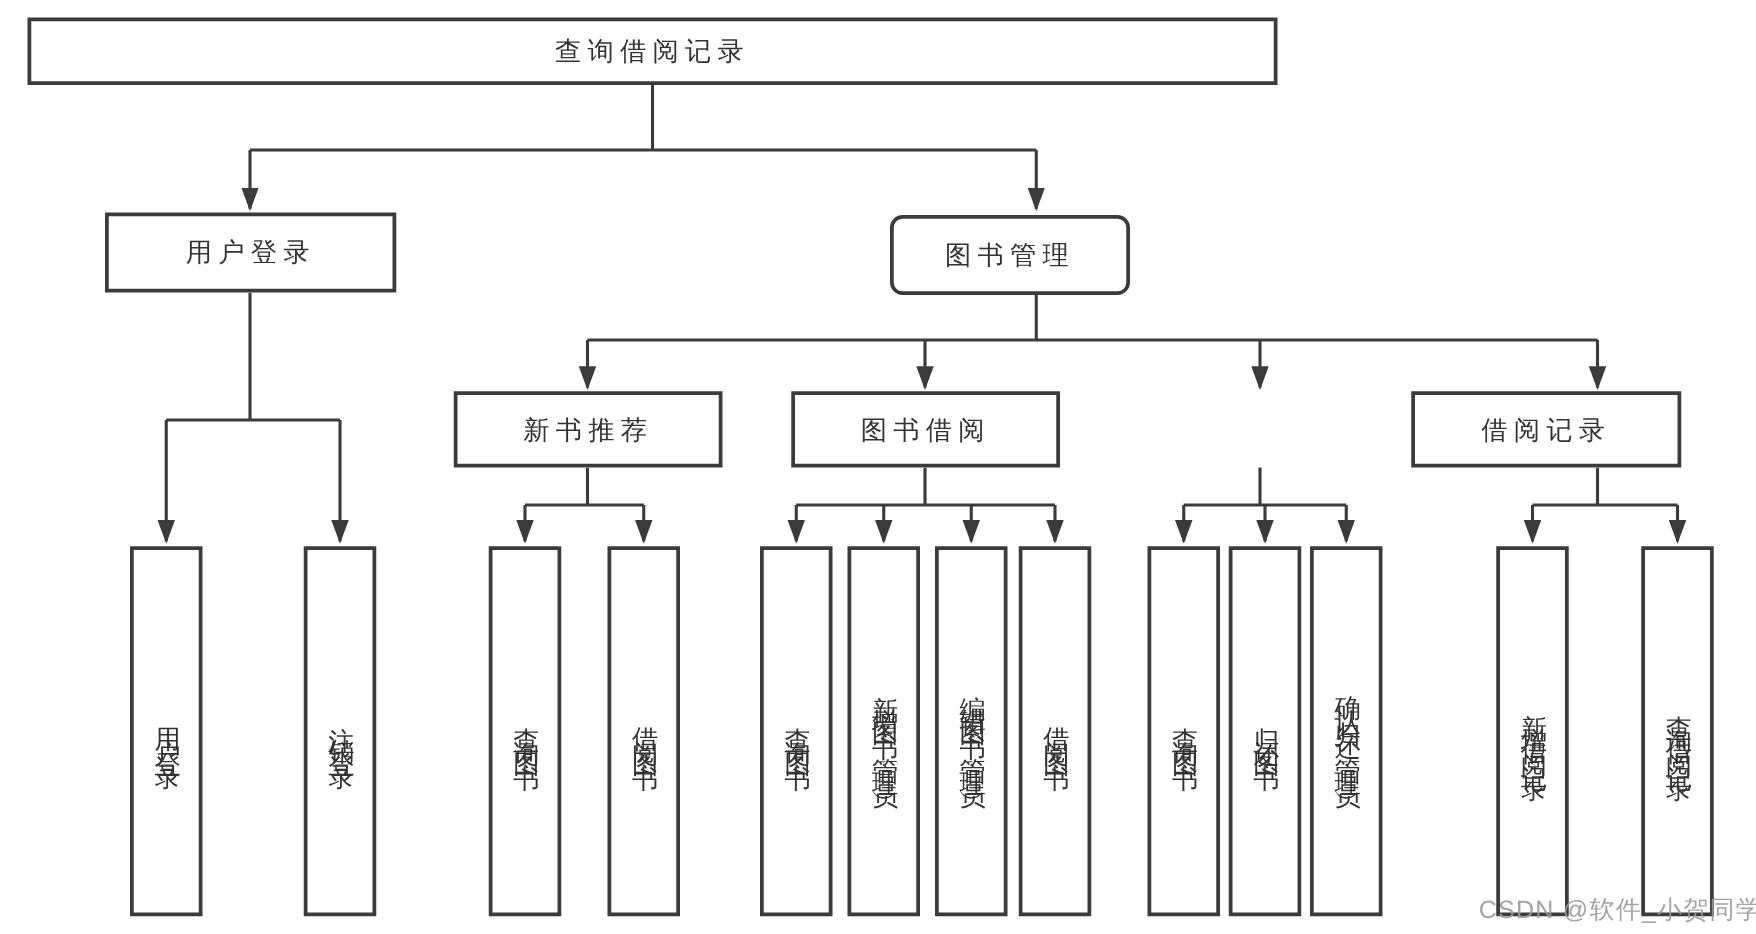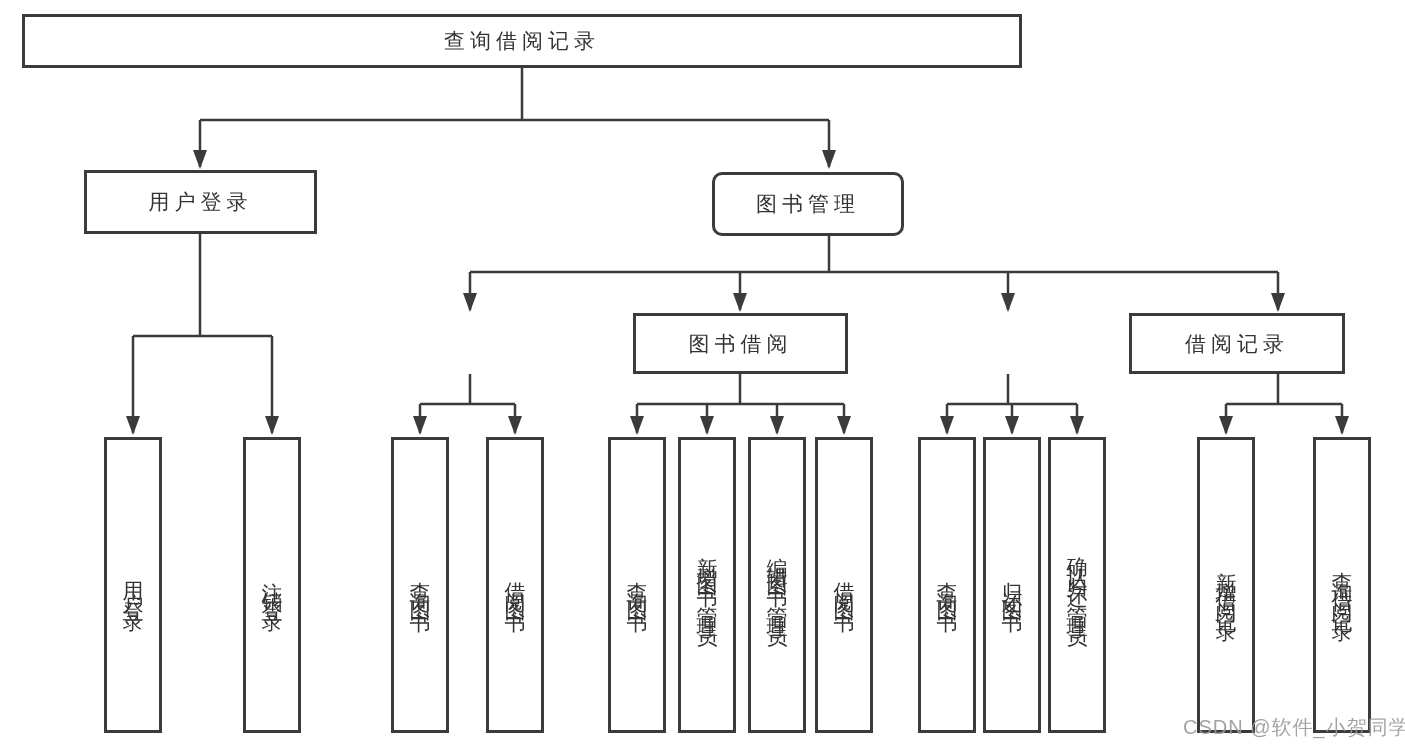--- a/index.html
+++ b/index.html
@@ -107,20 +107,23 @@
     <span class="hlabel">查询借阅记录</span>
   </div>
 
   <div class="box" style="left:84px;top:170px;width:233px;height:64px;">
     <span class="hlabel">用户登录</span>
   </div>
   <div class="box" style="left:712px;top:172px;width:192px;height:64px;border-radius:10px;">
     <span class="hlabel">图书管理</span>
   </div>
 
+  <div class="box" style="left:363px;top:313px;width:215px;height:61px;">
+    <span class="hlabel">新书推荐</span>
+  </div>
   <div class="box" style="left:633px;top:313px;width:215px;height:61px;">
     <span class="hlabel">图书借阅</span>
   </div>
   <div class="box" style="left:1129px;top:313px;width:216px;height:61px;">
     <span class="hlabel">借阅记录</span>
   </div>
 
   <div class="box" style="left:104px;top:437px;width:58px;height:296px;">
     <span class="vtext">用户登录</span>
   </div>

